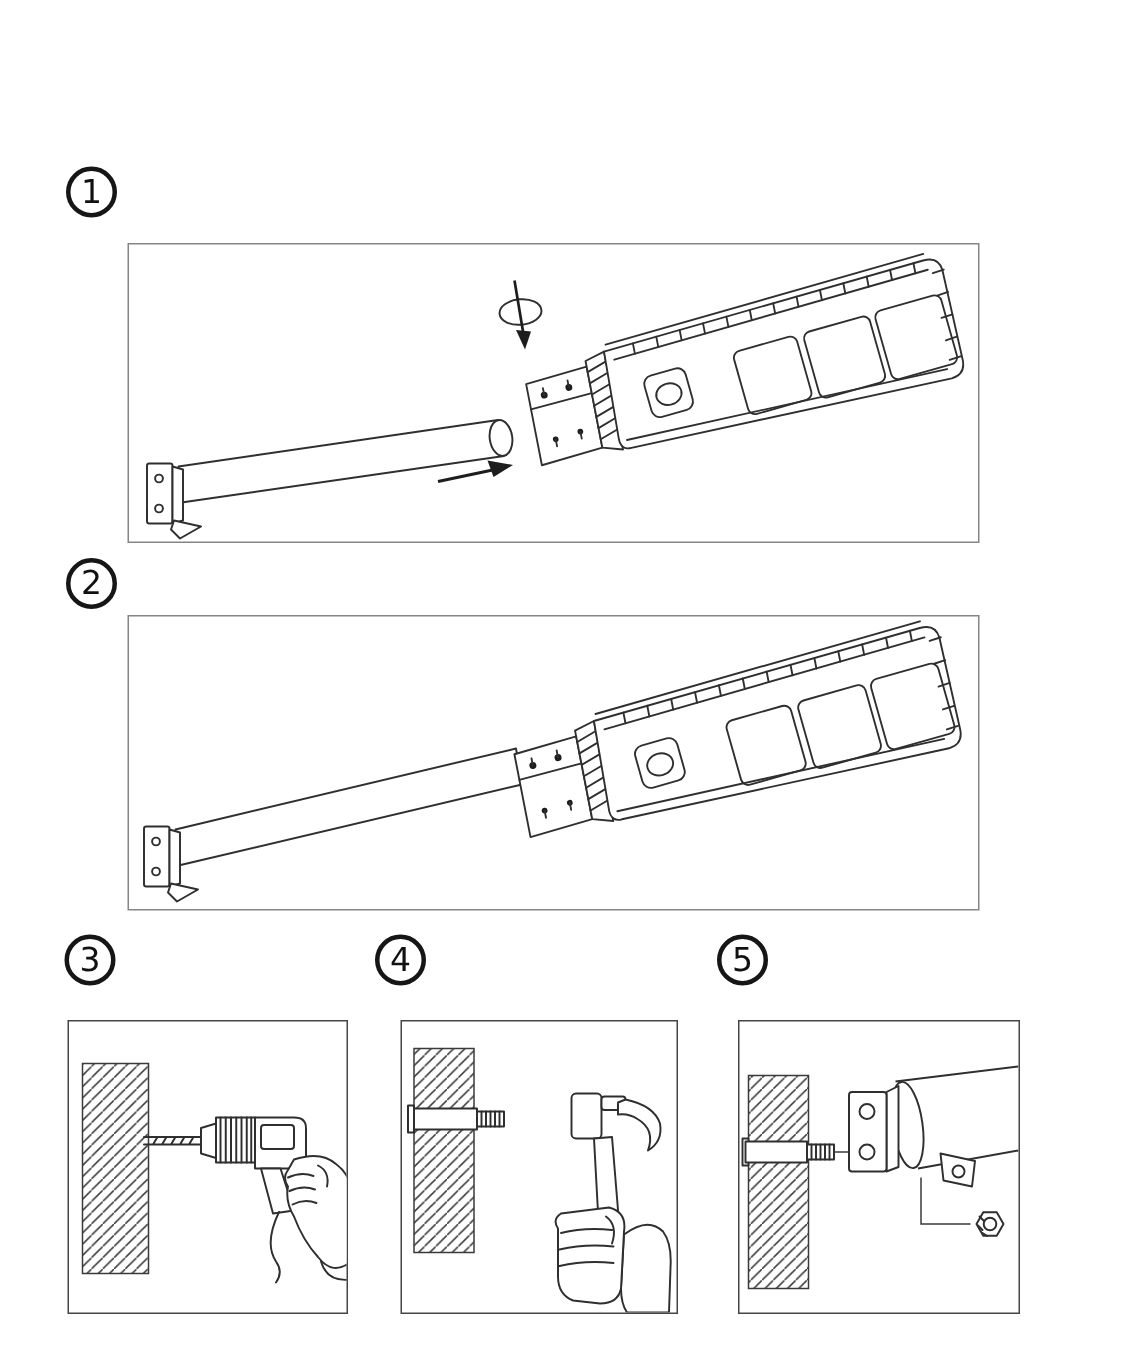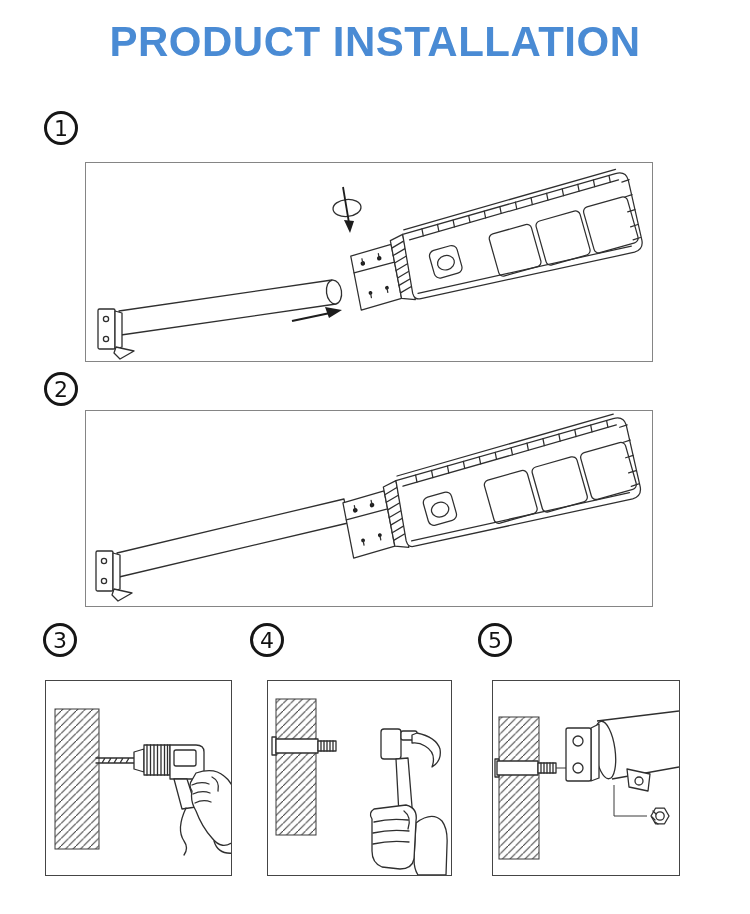--- a/index.html
+++ b/index.html
@@ -71,21 +71,20 @@
           <rect class="ln" x="201" y="38" width="48" height="48" rx="5" transform="rotate(-4.8 225 62)"></rect>
           <rect class="ln" x="253" y="33" width="48" height="50" rx="5" transform="rotate(-4.8 277 58)"></rect>
 
           <path class="ln" d="M297,16 L305,15 M297,32 L305,31 M297,48 L305,47 M297,64 L305,63 M297,78 L305,77"></path>
           <path class="ln" d="M64,90 Q180,87 294,84"></path>
         </g>
       </symbol>
     </defs>
   </svg>
 
-  <h1 class="title">PRODUCT INSTALLATION</h1>
 
   <div class="badge b1">
     <span>1</span>
   </div>
   <div class="panel panel-lg p1">
     <svg width="566" height="198" viewBox="0 0 566 198">
 
       <g>
         <polygon class="wh" points="33,148 246,117 250,141 35,172"></polygon>
         <ellipse class="wh" cx="248" cy="129" rx="7.5" ry="12" transform="rotate(-8 248 129)"></ellipse>

